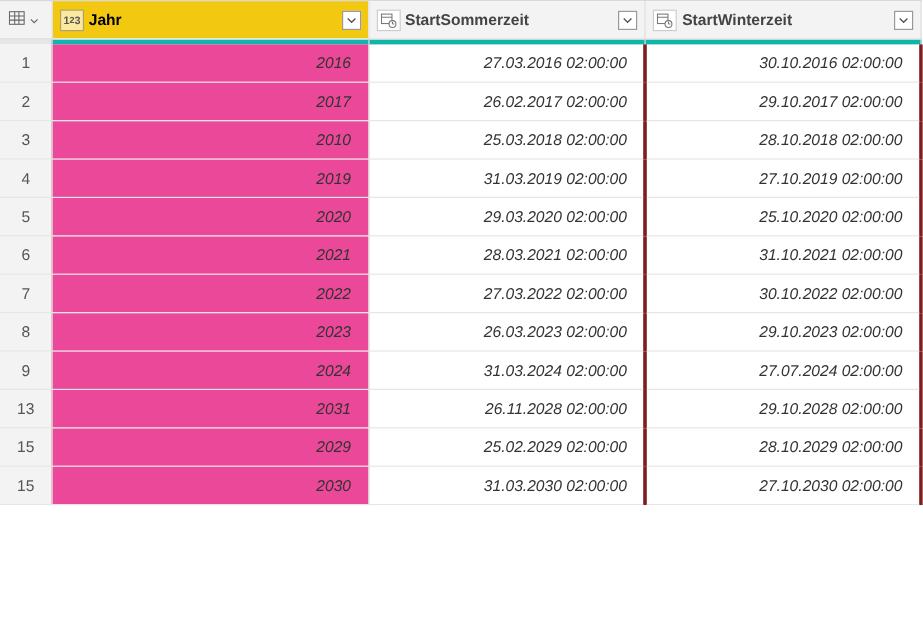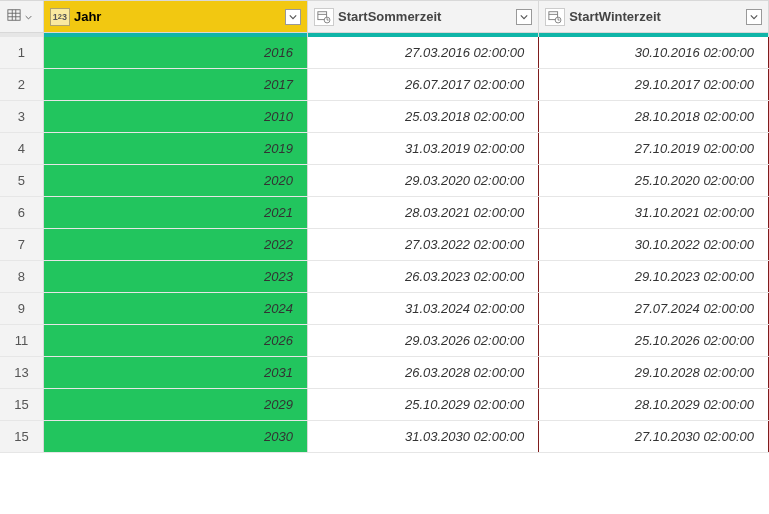--- a/index.html
+++ b/index.html
@@ -65,29 +65,29 @@
   .rownum {
     width: 44px;
     text-align: center;
     background: #f3f3f3;
     border-right: 1px solid #d8d8d8;
     border-bottom: 1px solid #e6e6e6;
     color: #555;
     font-style: normal;
   }
   .cell {
-    border-right: 1px solid #7f1d1d;
+    border-right: 3px solid #7f1d1d;
     border-bottom: 1px solid #e6e6e6;
     padding: 0 14px 0 0;
     text-align: right;
     font-style: italic;
     color: #333;
   }
   .cell.sel-col {
-    background: #22c55e;
+    background: #ec4899;
     border-right: 1px solid #d8d8d8;
   }
   .col-jahr { width: 289px; }
   .col-sommer { width: 241px; margin-left: 16px; }
   .col-winter { width: 241px; }
   .type-icon {
     width: 20px; height: 18px;
     display: inline-flex;
     align-items: center;
     justify-content: center;
@@ -184,21 +184,21 @@
   <tbody id="tbody">
       <tr class="data-row">
         <td class="rownum">1</td>
         <td class="cell sel-col col-jahr">2016</td>
         <td class="cell col-sommer">27.03.2016 02:00:00</td>
         <td class="cell col-winter">30.10.2016 02:00:00</td>
       </tr>
       <tr class="data-row">
         <td class="rownum">2</td>
         <td class="cell sel-col col-jahr">2017</td>
-        <td class="cell col-sommer">26.07.2017 02:00:00</td>
+        <td class="cell col-sommer">26.02.2017 02:00:00</td>
         <td class="cell col-winter">29.10.2017 02:00:00</td>
       </tr>
       <tr class="data-row">
         <td class="rownum">3</td>
         <td class="cell sel-col col-jahr">2010</td>
         <td class="cell col-sommer">25.03.2018 02:00:00</td>
         <td class="cell col-winter">28.10.2018 02:00:00</td>
       </tr>
       <tr class="data-row">
         <td class="rownum">4</td>
@@ -230,35 +230,29 @@
         <td class="cell col-sommer">26.03.2023 02:00:00</td>
         <td class="cell col-winter">29.10.2023 02:00:00</td>
       </tr>
       <tr class="data-row">
         <td class="rownum">9</td>
         <td class="cell sel-col col-jahr">2024</td>
         <td class="cell col-sommer">31.03.2024 02:00:00</td>
         <td class="cell col-winter">27.07.2024 02:00:00</td>
       </tr>
       <tr class="data-row">
-        <td class="rownum">11</td>
-        <td class="cell sel-col col-jahr">2026</td>
-        <td class="cell col-sommer">29.03.2026 02:00:00</td>
-        <td class="cell col-winter">25.10.2026 02:00:00</td>
-      </tr>
-      <tr class="data-row">
         <td class="rownum">13</td>
         <td class="cell sel-col col-jahr">2031</td>
-        <td class="cell col-sommer">26.03.2028 02:00:00</td>
+        <td class="cell col-sommer">26.11.2028 02:00:00</td>
         <td class="cell col-winter">29.10.2028 02:00:00</td>
       </tr>
       <tr class="data-row">
         <td class="rownum">15</td>
         <td class="cell sel-col col-jahr">2029</td>
-        <td class="cell col-sommer">25.10.2029 02:00:00</td>
+        <td class="cell col-sommer">25.02.2029 02:00:00</td>
         <td class="cell col-winter">28.10.2029 02:00:00</td>
       </tr>
       <tr class="data-row">
         <td class="rownum">15</td>
         <td class="cell sel-col col-jahr">2030</td>
         <td class="cell col-sommer">31.03.2030 02:00:00</td>
         <td class="cell col-winter">27.10.2030 02:00:00</td>
       </tr>
     </tbody>
 </table>

